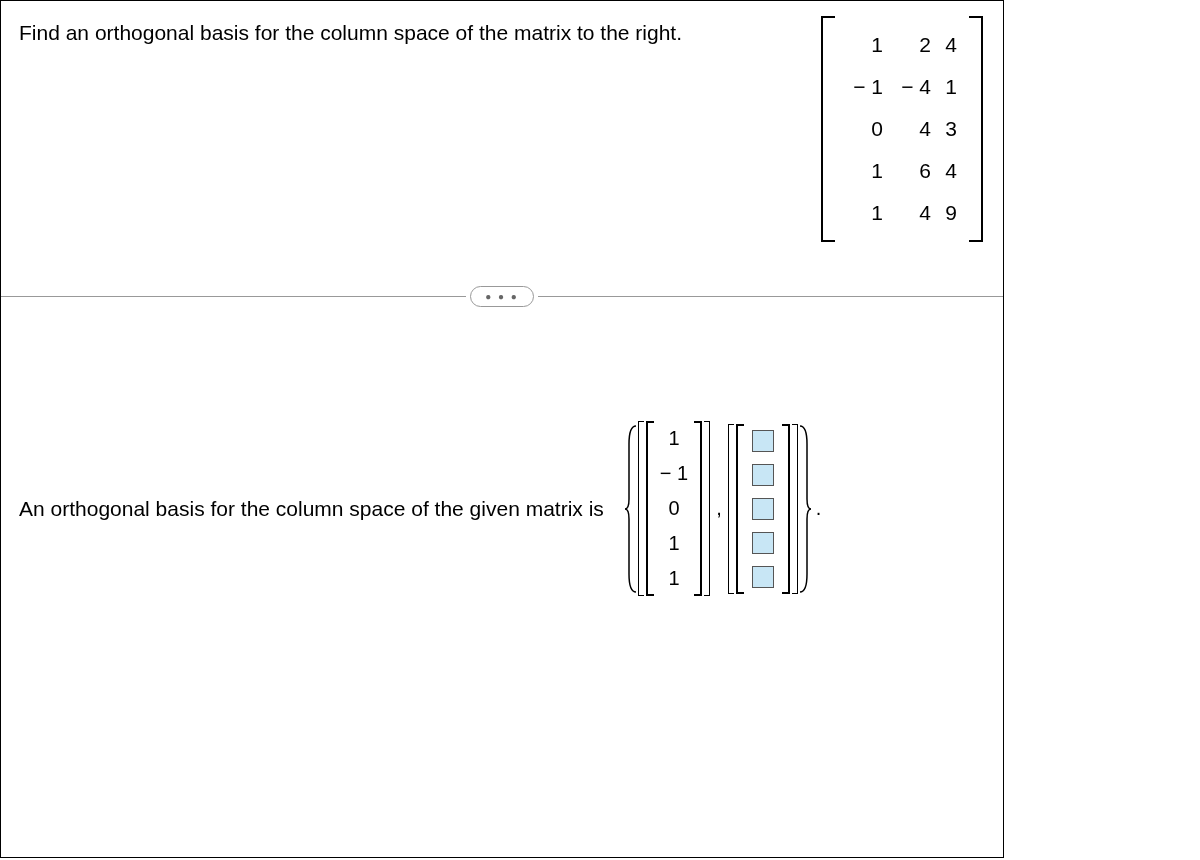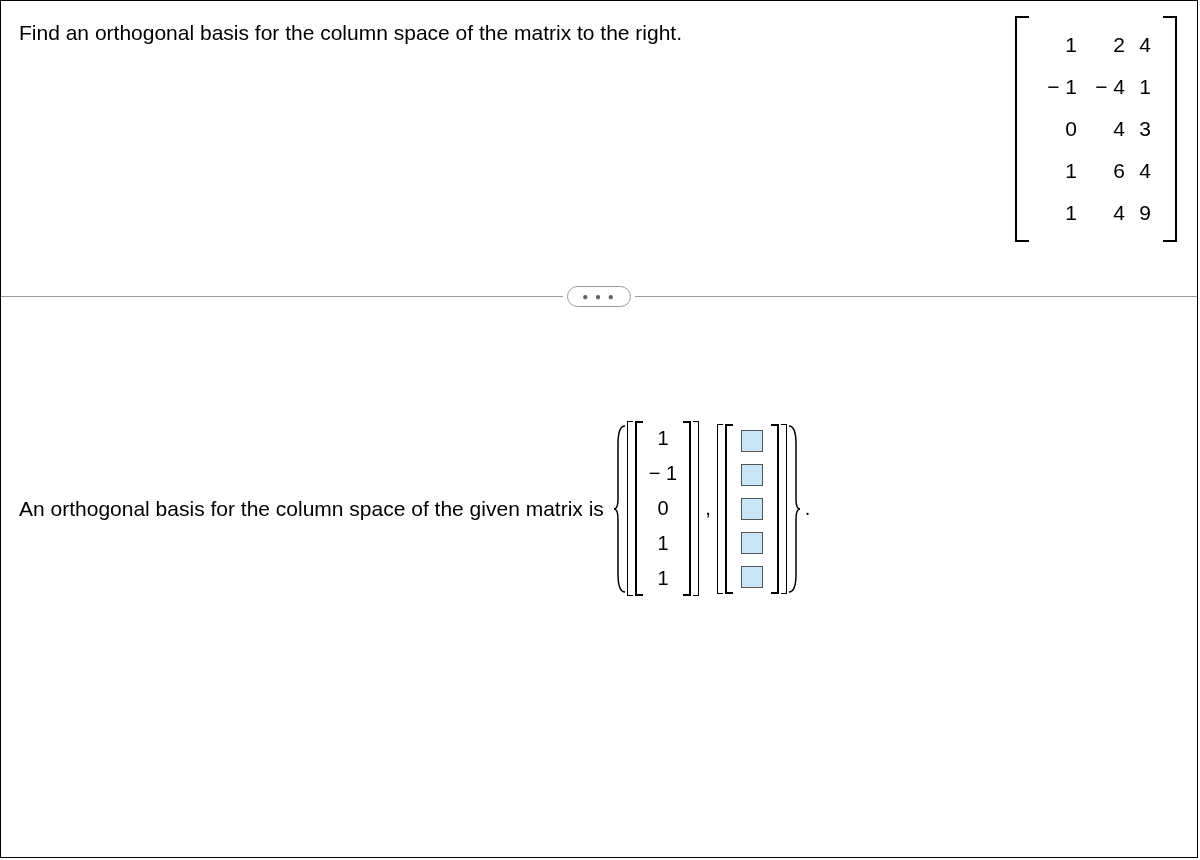--- a/index.html
+++ b/index.html
@@ -11,21 +11,21 @@
       font-family: Arial, Helvetica, sans-serif;
       font-size: 21px;
       color: #000;
       background: #fff;
       width: 1200px;
       height: 860px;
       position: relative;
     }
     .container {
       border: 1px solid #000;
-      width: 1198px;
+      width: 1004px;
       height: 858px;
       position: relative;
     }
     .question-text {
       position: absolute;
       top: 20px;
       left: 18px;
       font-size: 21px;
     }
     .matrix-display {
@@ -96,21 +96,21 @@
     }
     .answer-area {
       position: absolute;
       top: 420px;
       left: 18px;
       display: flex;
       align-items: center;
       font-size: 21px;
     }
     .answer-text {
-      margin-right: 9px;
+      margin-right: 20px;
     }
     .brace-svg {
       fill: none;
       stroke: #000;
       stroke-width: 1.5;
     }
     .answer-matrices {
       display: flex;
       align-items: center;
       gap: 6px;

